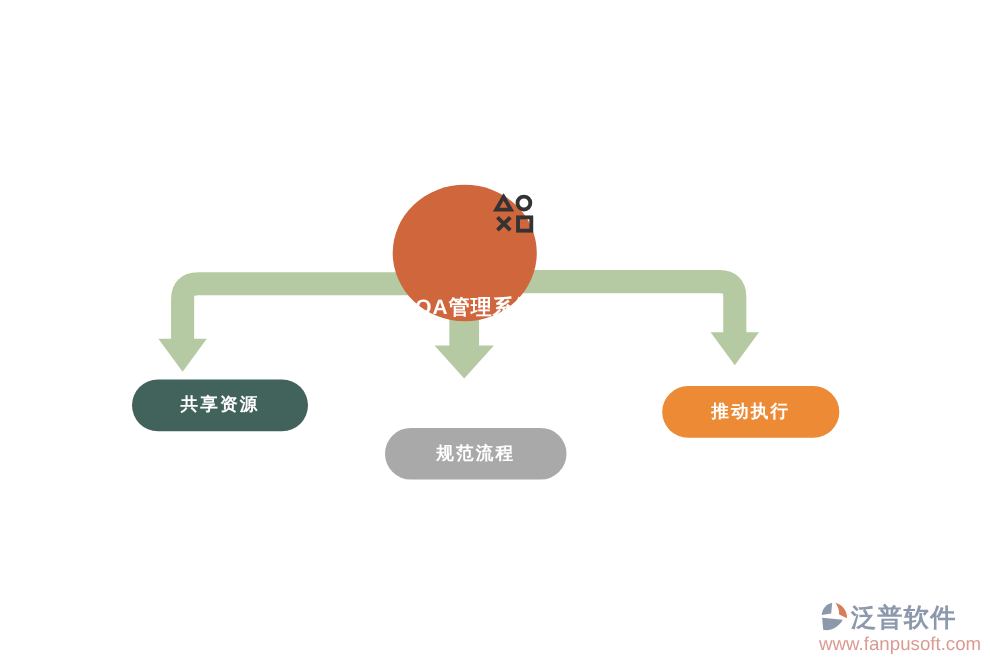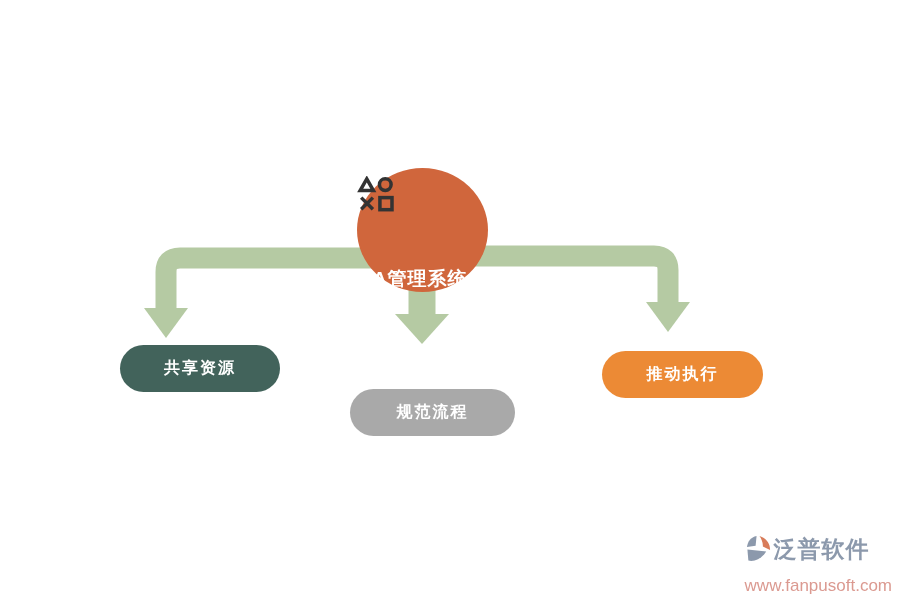--- a/index.html
+++ b/index.html
@@ -4,40 +4,40 @@
 <style>
   html,body{margin:0;padding:0;background:#fff;}
   #canvas{
     position:relative;width:900px;height:600px;background:#ffffff;
     overflow:hidden;font-family:"Liberation Sans","DejaVu Sans",sans-serif;
   }
   #arrow-layer{position:absolute;left:0;top:0;width:900px;height:600px;}
   .root-node{
     position:absolute;left:357px;top:168px;width:131px;height:124px;
     border-radius:50%;background:#d0663c;
-    display:flex;flex-direction:column;align-items:flex-start;
+    display:flex;flex-direction:column;align-items:flex-end;
     padding-top:8px;box-sizing:border-box;gap:42px;
   }
   .root-icon{margin-top:0px;}
   .root-label{
     margin-top:11px;color:#ffffff;font-size:19px;font-weight:bold;
     letter-spacing:1px;white-space:nowrap;
   }
   .pill{
     position:absolute;height:47px;border-radius:24px;
     display:flex;align-items:center;justify-content:center;
     color:#ffffff;font-size:16px;font-weight:bold;letter-spacing:2px;
     white-space:nowrap;
   }
   #pill-share{left:120px;top:345px;width:160px;background:#42635b;}
   #pill-process{left:350px;top:346px;width:165px;background:#a9a9a9;margin-top:43px;}
   #pill-execute{left:602px;top:351px;width:161px;background:#ec8a35;}
   .watermark{
     position:absolute;right:8px;bottom:4px;
-    display:flex;flex-direction:column;align-items:flex-start;gap:12px;
+    display:flex;flex-direction:column;align-items:flex-start;
   }
   .wm-row{display:flex;align-items:center;gap:2px;}
   .wm-brand{
     color:#8c99ac;font-size:23px;font-weight:bold;letter-spacing:1px;
     line-height:1.1;
   }
   .wm-url{color:#db9a91;font-size:17px;line-height:1.1;margin-top:1px;}
 </style>
 </head>
 <body>

